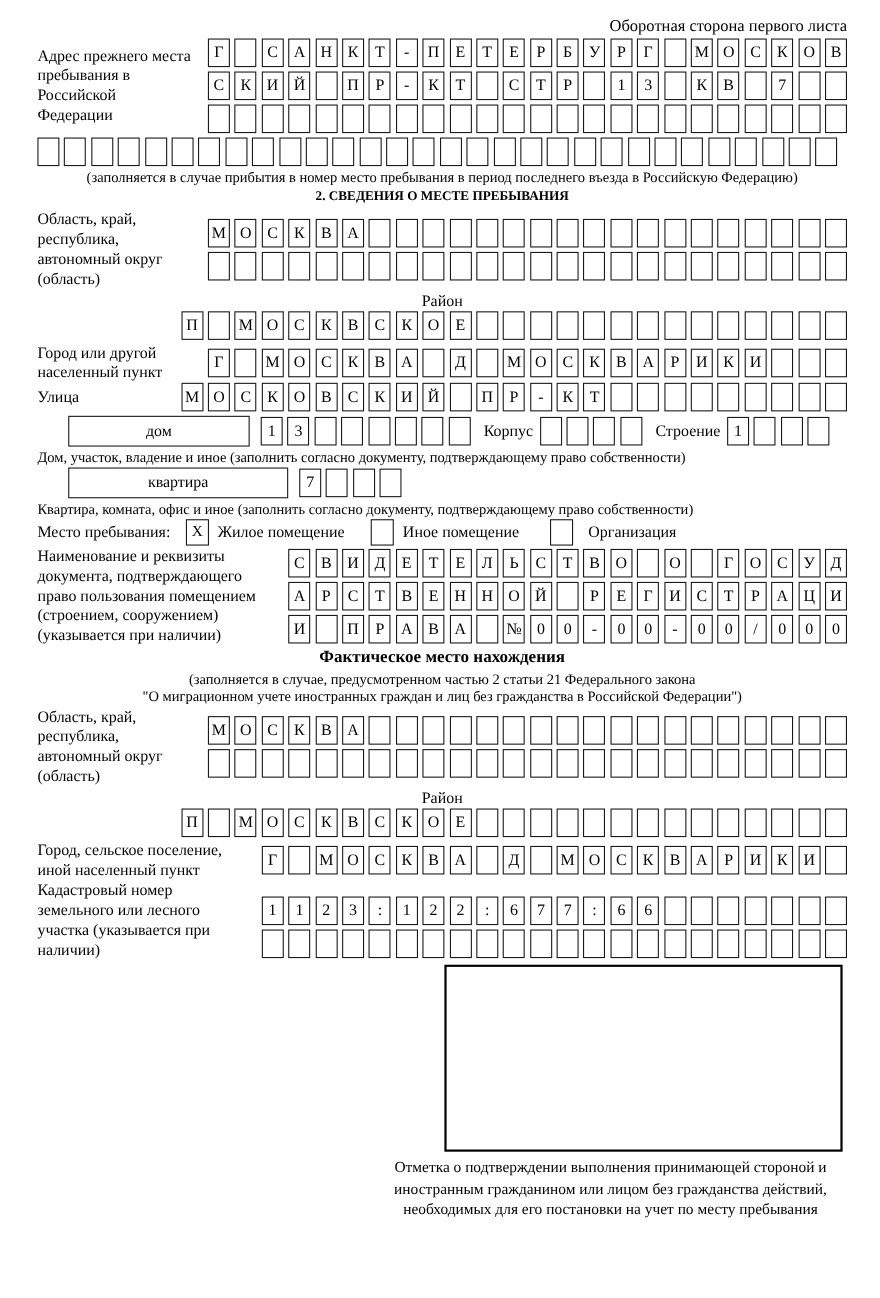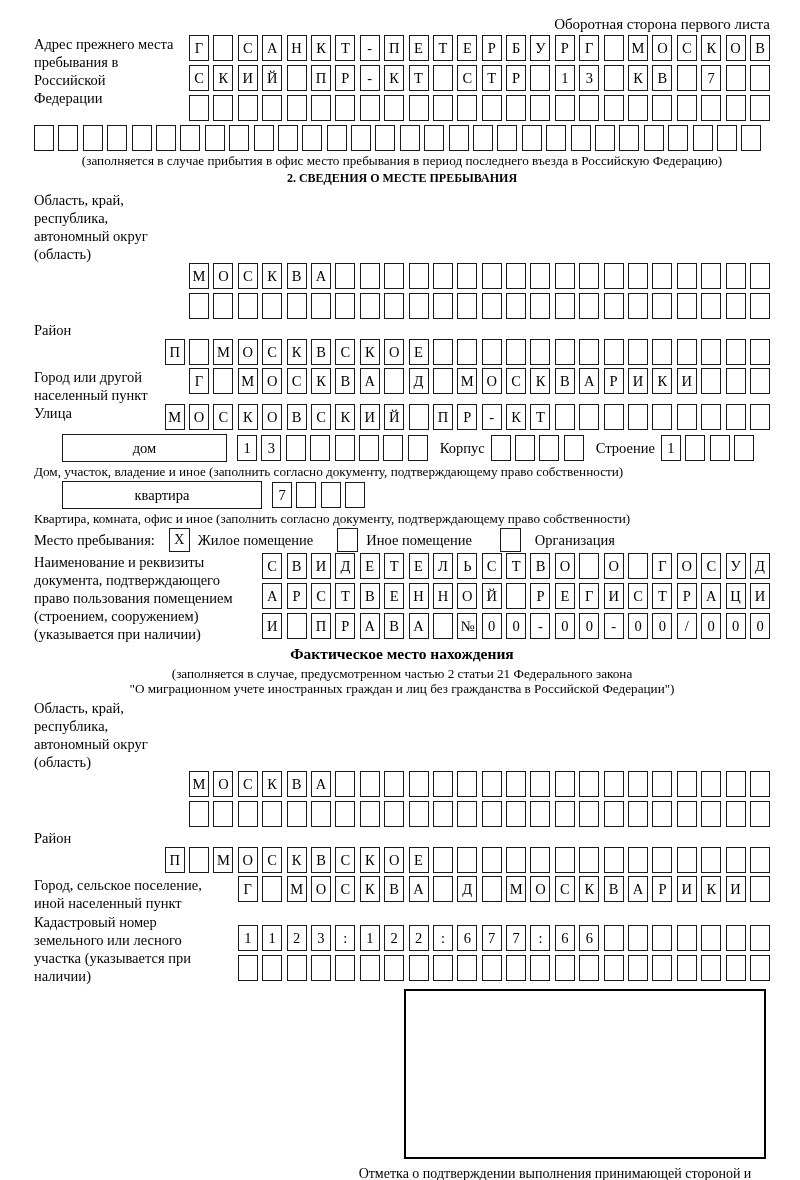--- a/index.html
+++ b/index.html
@@ -5,36 +5,36 @@
   html,body{margin:0;padding:0;background:#fff;}
   .page{
     position:relative;
     width:800px;height:1180px;box-sizing:border-box;
     padding:16px 30px 0 34px;
     background:#fff;color:#000;
     font-family:"Liberation Serif","DejaVu Serif",serif;
     overflow:hidden;
   }
   .top-note{font-size:15px;text-align:right;margin-bottom:2px;}
-  .field{display:flex;align-items:flex-start;margin-bottom:4px;}
+  .field{display:flex;align-items:center;margin-bottom:4px;}
   .label{font-size:14.5px;line-height:18px;flex:0 0 auto;}
   .w140{width:140px;} .w118{width:118px;} .w150{width:150px;}
   .w135{width:135px;} .w195{width:195px;} .w165{width:165px;} .w215{width:215px;}
   .cellblock{margin-left:auto;display:flex;flex-direction:column;gap:4px;align-items:flex-end;}
   .cells{display:flex;gap:4.4px;}
   .cell{
     width:20px;height:26px;box-sizing:border-box;flex:none;
     border:1.6px solid #1a1a1a;background:#fff;
     display:flex;align-items:center;justify-content:center;
     font-size:14.5px;line-height:1;
   }
   .fullrow{margin-bottom:2px;}
   .note-center{font-size:13.2px;line-height:15px;text-align:center;margin-bottom:3px;}
   .sec-title{font-size:12px;font-weight:bold;text-align:center;margin-bottom:5px;}
-  .mb0{margin-bottom:0;} .mb1{margin-bottom:1px;} .mb2{margin-bottom:2px;flex-direction:column;} .mb3{margin-bottom:3px;flex-direction:column;}
+  .mb0{margin-bottom:0;} .mb1{margin-bottom:1px;} .mb2{margin-bottom:2px;} .mb3{margin-bottom:3px;flex-direction:column;}
   .domrow{display:flex;align-items:center;margin-bottom:2px;padding-left:28px;}
   .labelbox{
     box-sizing:border-box;border:1.6px solid #1a1a1a;height:28px;
     display:flex;align-items:center;justify-content:center;font-size:14.5px;
   }
   .labelbox.dom{width:165px;}
   .labelbox.kvart{width:200px;margin-right:10px;}
   .inline-label{font-size:14.5px;}
   .note-left{font-size:13.2px;line-height:15px;margin-bottom:2px;}
   .mestorow{display:flex;align-items:center;margin-bottom:1px;font-size:14.5px;}
@@ -172,21 +172,21 @@
       <span class="cell"></span>
       <span class="cell"></span>
       <span class="cell"></span>
       <span class="cell"></span>
       <span class="cell"></span>
       <span class="cell"></span>
       <span class="cell"></span>
       <span class="cell"></span>
       <span class="cell"></span>
     </div>
-  <div class="note-center">(заполняется в случае прибытия в офис место пребывания в период последнего въезда в Российскую Федерацию)</div>
+  <div class="note-center">(заполняется в случае прибытия в номер место пребывания в период последнего въезда в Российскую Федерацию)</div>
 
   <div class="sec-title">2. СВЕДЕНИЯ О МЕСТЕ ПРЕБЫВАНИЯ</div>
 
   <div class="field mb2">
     <div class="label w118">Область, край, республика, автономный округ (область)</div>
     <div class="cellblock">
       <div class="cells">
           <span class="cell">М</span>
           <span class="cell">О</span>
           <span class="cell">С</span>

